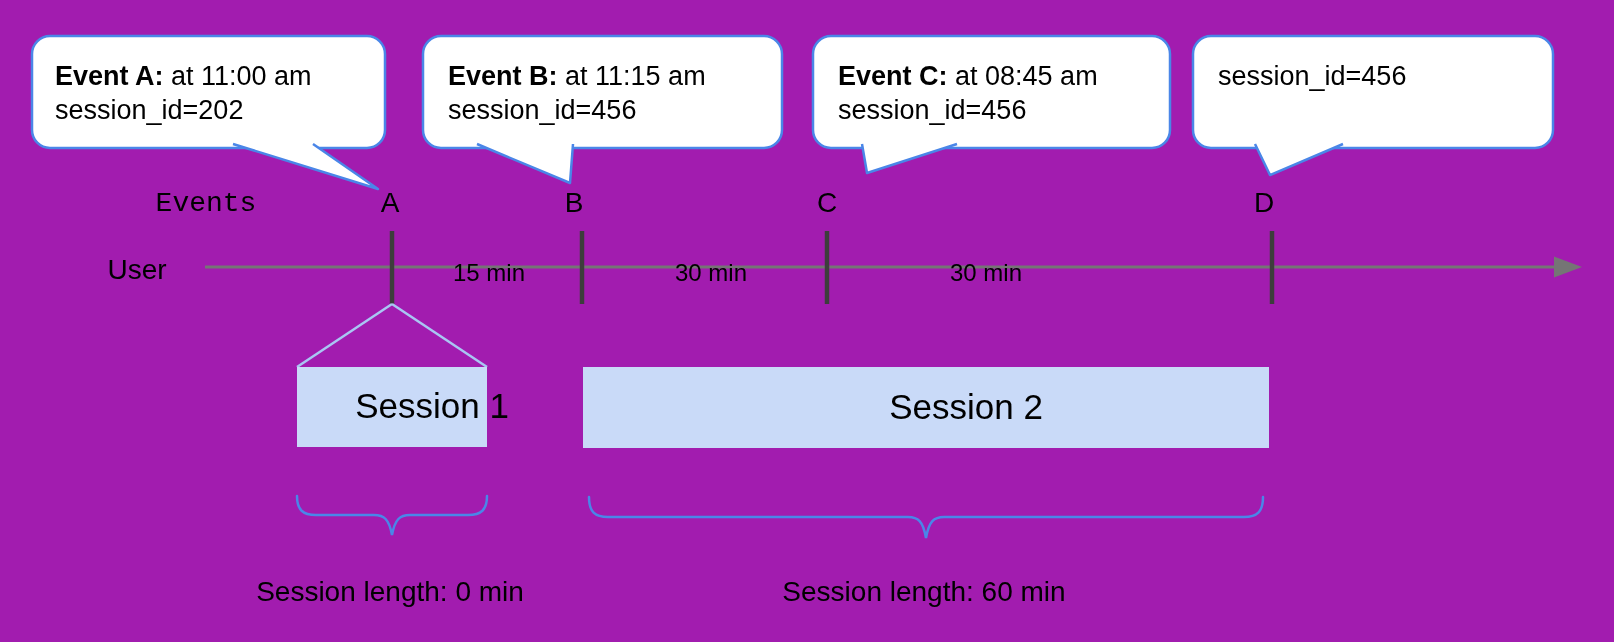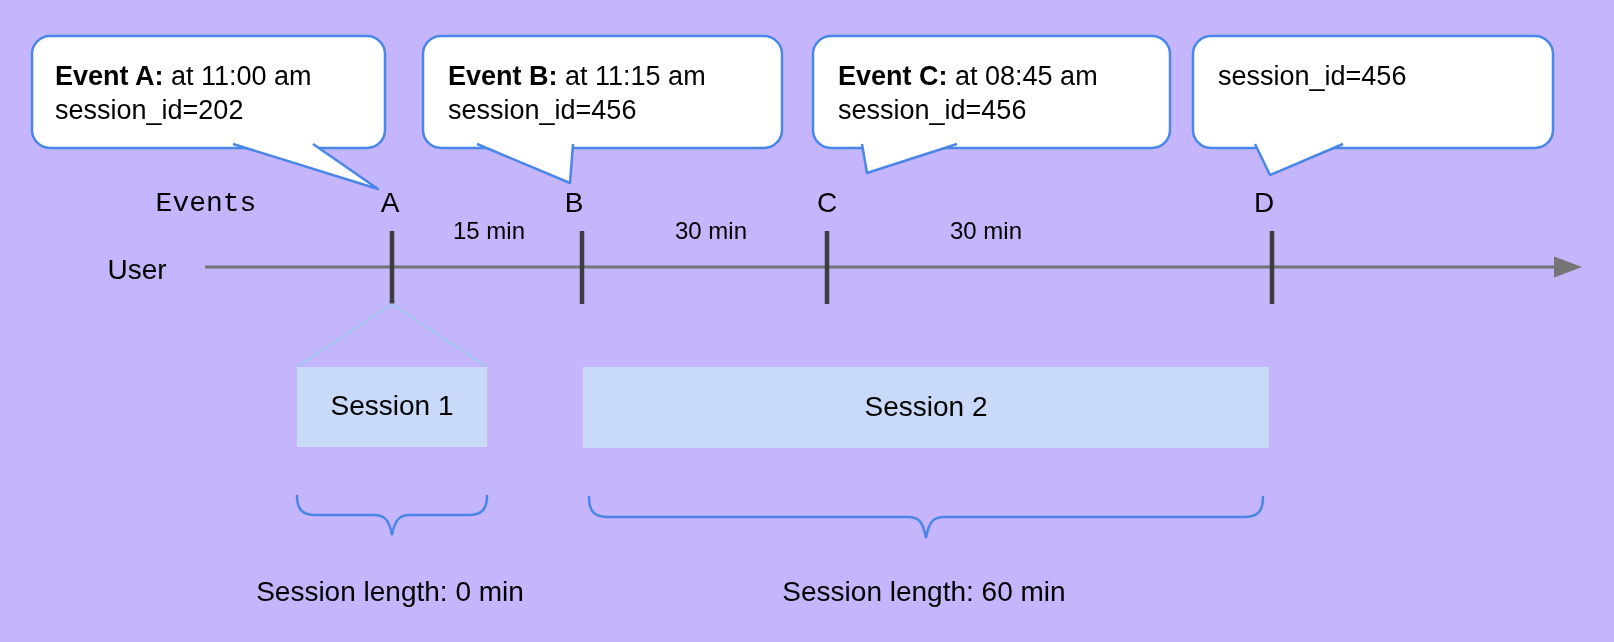--- a/index.html
+++ b/index.html
@@ -1,33 +1,33 @@
 <!DOCTYPE html>
 <html><head>
 <meta charset="utf-8">
 <style>
   html,body{margin:0;padding:0;background:#ffffff;}
   .canvas{
     position:relative;
     width:1614px;height:642px;
-    background:#c4b5fd;
+    background:#a21caf;
     font-family:"Liberation Sans", sans-serif;
     color:#000000;
     overflow:hidden;
   }
   .layer-svg{position:absolute;left:0;top:0;z-index:1;}
   .txt{position:absolute;z-index:2;white-space:nowrap;}
   .bubble-text{font-size:27px;line-height:34px;}
   .bubble-text .bold{font-weight:bold;}
   .center{transform:translate(-50%,-50%);}
   .letter{font-size:28px;}
   .events-label{font-size:28px;}
   .user-label{font-size:28px;}
-  .interval{font-size:24px;}
-  .session-name{font-size:28px;}
+  .interval{font-size:24px;margin-top:42px;}
+  .session-name{font-size:35px;margin-left:40px;}
   .length-label{font-size:28px;}
 </style>
 </head>
 <body>
 
 <div class="canvas">
 
   <svg class="layer-svg" width="1614" height="642" viewBox="0 0 1614 642">
 
     <rect x="32" y="36" width="353" height="112" rx="18" fill="#ffffff" stroke-width="2.5" stroke="#4a86e8"></rect>

